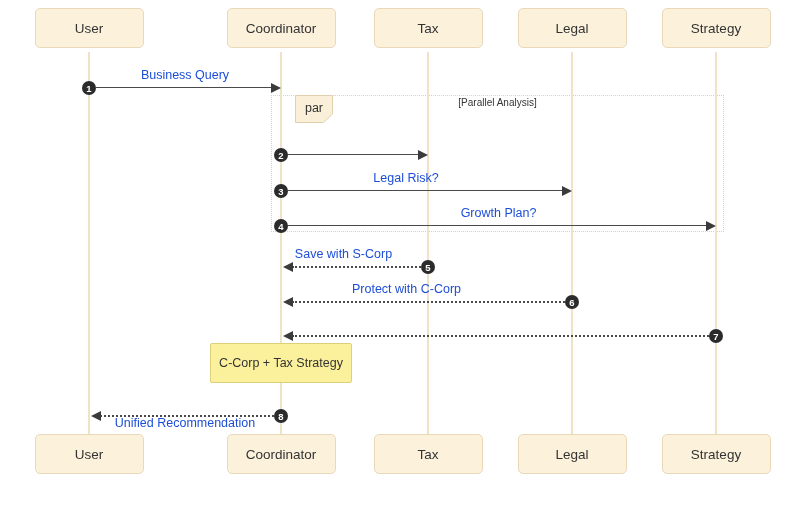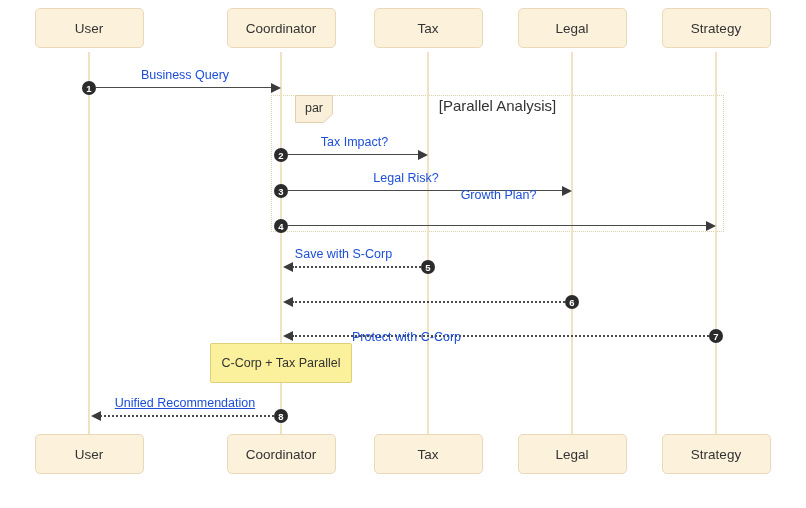--- a/index.html
+++ b/index.html
@@ -4,21 +4,21 @@
 <style>
   html,body{margin:0;padding:0;background:#ffffff;}
   body{font-family:"Liberation Sans", sans-serif;}
   #stage{position:relative;width:806px;height:508px;background:#ffffff;overflow:hidden;}
   .actor-box{position:absolute;box-sizing:border-box;width:109px;height:40px;
     background:#fcf2dc;border:1px solid #e9d8ba;border-radius:5px;
     display:flex;align-items:center;justify-content:center;
     font-size:13.5px;color:#333333;z-index:2;}
   .lifeline{position:absolute;width:2px;background:#f0e2c4;z-index:1;}
   .frag{position:absolute;box-sizing:border-box;border:1px dotted #e0d0ae;z-index:1;}
-  .frag-cond{position:absolute;text-align:center;font-size:15px;color:#333333;z-index:2;}
+  .frag-cond{position:absolute;text-align:center;font-size:10px;color:#333333;z-index:2;}
   .frag-tab{position:absolute;z-index:3;}
   .frag-tab-label{position:absolute;left:0;top:0;width:38px;height:26px;
     display:flex;align-items:center;justify-content:center;font-size:12.5px;color:#333333;}
   .msg-label{position:absolute;text-align:center;font-size:12.5px;color:#1d4ed8;z-index:4;}
   .msg-line{position:absolute;height:0;z-index:3;}
   .msg-line.solid{border-top:1.5px solid #4a4a4a;}
   .msg-line.dashed{border-top:2px dotted #4a4a4a;}
   .arrow{position:absolute;width:0;height:0;z-index:4;}
   .arrow.right{border-top:5px solid transparent;border-bottom:5px solid transparent;border-left:10px solid #3b3b3b;}
   .arrow.left{border-top:5px solid transparent;border-bottom:5px solid transparent;border-right:10px solid #3b3b3b;}
@@ -39,21 +39,21 @@
   <div class="frag-cond" style="left: 271px; top: 97px; width: 453px;">[Parallel Analysis]</div>
 
   <div class="frag-tab" style="left: 271px; top: 95px; width: 21px; height: 28px; margin-left: 24px;">
     <svg width="38" height="28">
       <polygon points="0.5,0.5 37.5,0.5 37.5,19 28.5,27.5 0.5,27.5" fill="#faf0da" stroke="#e0d0ae" stroke-width="1"></polygon>
     </svg>
     <span class="frag-tab-label">par</span>
   </div>
 
   <div class="note" style="left: 210px; top: 343px; width: 142px; height: 40px;">
-    <span>C-Corp + Tax Parallel</span>
+    <span>C-Corp + Tax Strategy</span>
   </div>
 
 <div class="lifeline" style="left: 88px; top: 52px; height: 382px;"></div>
     <div class="lifeline" style="left: 280px; top: 52px; height: 382px;"></div>
     <div class="lifeline" style="left: 427px; top: 52px; height: 382px;"></div>
     <div class="lifeline" style="left: 571px; top: 52px; height: 382px;"></div>
     <div class="lifeline" style="left: 715px; top: 52px; height: 382px;"></div>
     <div class="actor-box" style="left: 34.5px; top: 8px;">User</div>
     <div class="actor-box" style="left: 34.5px; top: 434px;">User</div>
     <div class="actor-box" style="left: 226.5px; top: 8px;">Coordinator</div>
@@ -61,40 +61,39 @@
     <div class="actor-box" style="left: 373.5px; top: 8px;">Tax</div>
     <div class="actor-box" style="left: 373.5px; top: 434px;">Tax</div>
     <div class="actor-box" style="left: 517.5px; top: 8px;">Legal</div>
     <div class="actor-box" style="left: 517.5px; top: 434px;">Legal</div>
     <div class="actor-box" style="left: 661.5px; top: 8px;">Strategy</div>
     <div class="actor-box" style="left: 661.5px; top: 434px;">Strategy</div>
     <div class="msg-label" style="left: 89px; top: 68px; width: 192px;">Business Query</div>
     <div class="msg-line solid" style="left: 96px; top: 87px; width: 175px;"></div>
     <div class="arrow right" style="left: 271px; top: 83px;"></div>
     <div class="badge" style="left: 82px; top: 81px;">1</div>
-    <div class="msg-label" style="left: 281px; top: 135px; width: 147px;">Tax Impact?</div>
     <div class="msg-line solid" style="left: 288px; top: 154px; width: 130px;"></div>
     <div class="arrow right" style="left: 418px; top: 150px;"></div>
     <div class="badge" style="left: 274px; top: 148px;">2</div>
     <div class="msg-label" style="left: 281px; top: 171px; width: 250px;">Legal Risk?</div>
     <div class="msg-line solid" style="left: 288px; top: 190px; width: 274px;"></div>
     <div class="arrow right" style="left: 562px; top: 186px;"></div>
     <div class="badge" style="left: 274px; top: 184px;">3</div>
-    <div class="msg-label" style="left: 281px; top: 188px; width: 435px;">Growth Plan?</div>
+    <div class="msg-label" style="left: 281px; top: 206px; width: 435px;">Growth Plan?</div>
     <div class="msg-line solid" style="left: 288px; top: 225px; width: 418px;"></div>
     <div class="arrow right" style="left: 706px; top: 221px;"></div>
     <div class="badge" style="left: 274px; top: 219px;">4</div>
     <div class="msg-label" style="left: 281px; top: 247px; width: 125px;">Save with S-Corp</div>
     <div class="msg-line dashed" style="left: 292px; top: 266px; width: 129px;"></div>
     <div class="arrow left" style="left: 283px; top: 262px;"></div>
     <div class="badge" style="left: 421px; top: 260px;">5</div>
-    <div class="msg-label" style="left: 281px; top: 282px; width: 251px; margin-top: 48px;">Protect with C-Corp</div>
+    <div class="msg-label" style="left: 281px; top: 282px; width: 251px;">Protect with C-Corp</div>
     <div class="msg-line dashed" style="left: 292px; top: 301px; width: 273px;"></div>
     <div class="arrow left" style="left: 283px; top: 297px;"></div>
     <div class="badge" style="left: 565px; top: 295px;">6</div>
     <div class="msg-line dashed" style="left: 292px; top: 335px; width: 417px;"></div>
     <div class="arrow left" style="left: 283px; top: 331px;"></div>
     <div class="badge" style="left: 709px; top: 329px;">7</div>
-    <div class="msg-label" style="left: 89px; top: 396px; width: 192px; text-decoration: underline;">Unified Recommendation</div>
+    <div class="msg-label" style="left: 89px; top: 416px; width: 192px;">Unified Recommendation</div>
     <div class="msg-line dashed" style="left: 100px; top: 415px; width: 174px;"></div>
     <div class="arrow left" style="left: 91px; top: 411px;"></div>
     <div class="badge" style="left: 274px; top: 409px;">8</div>
   </div>
 
 </body></html>

